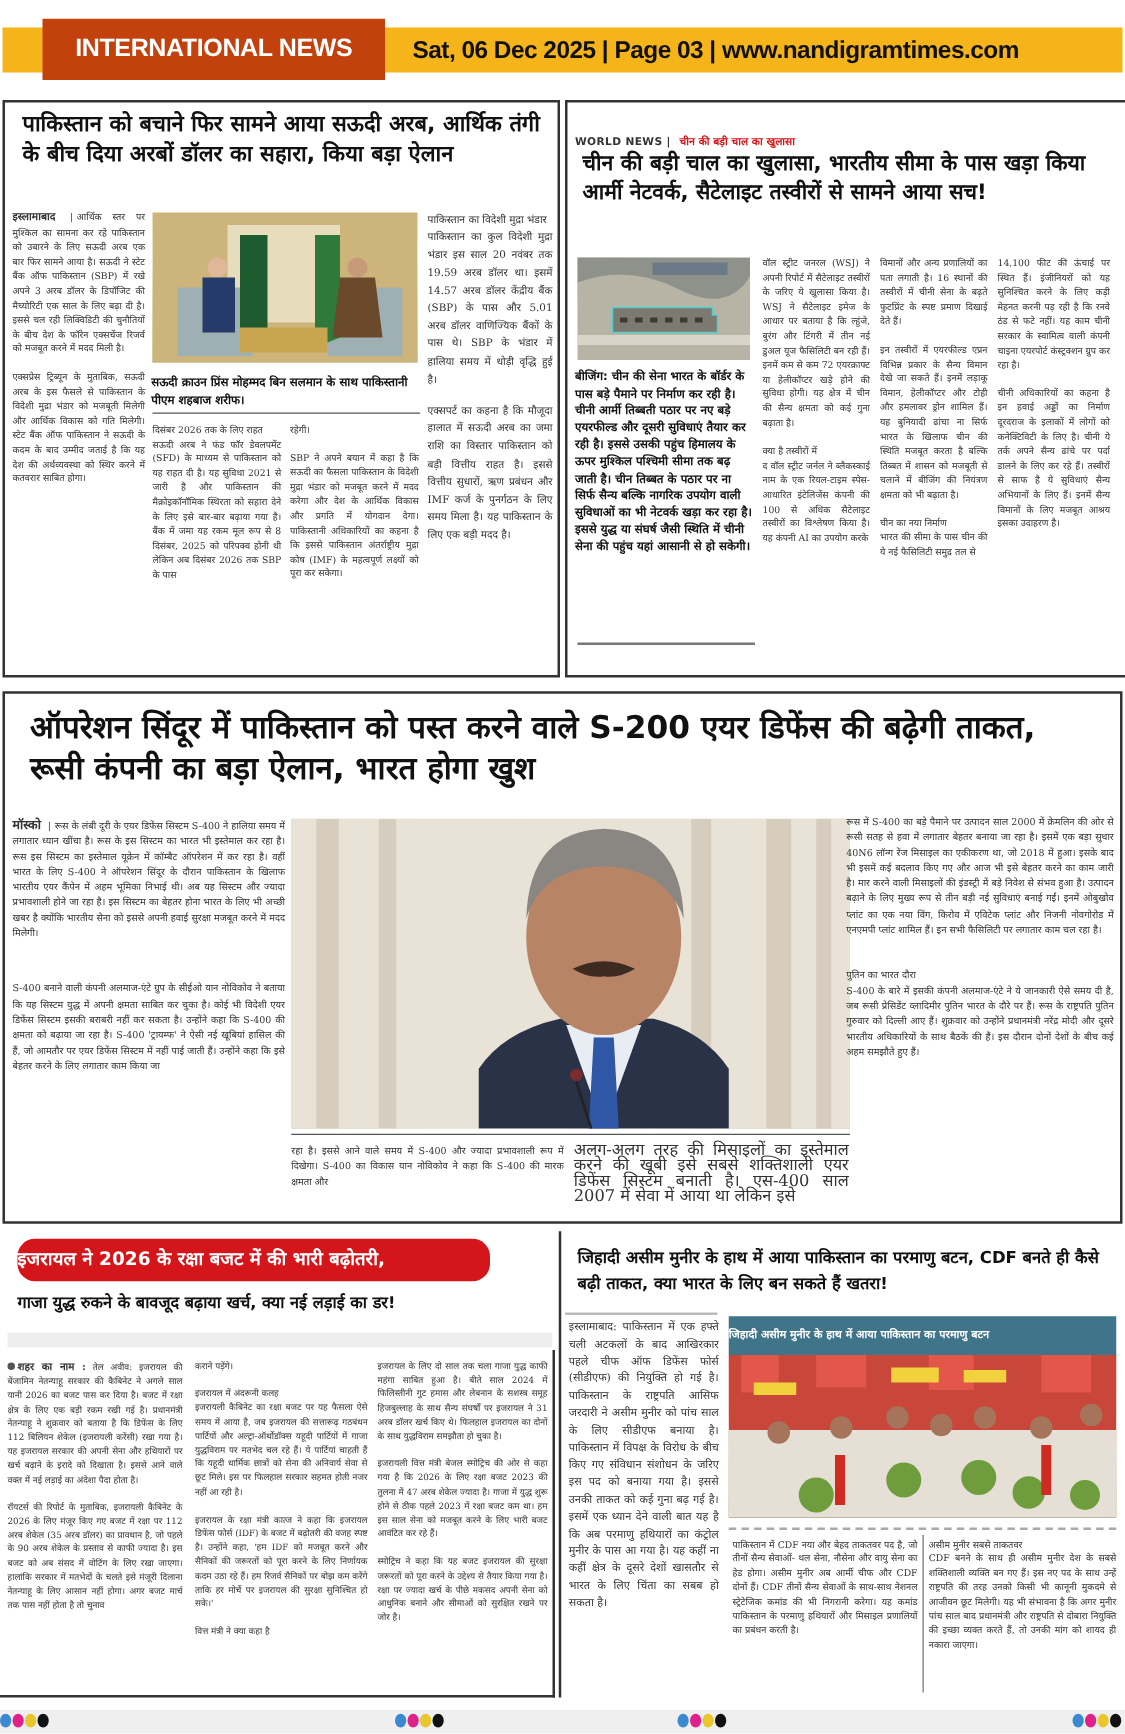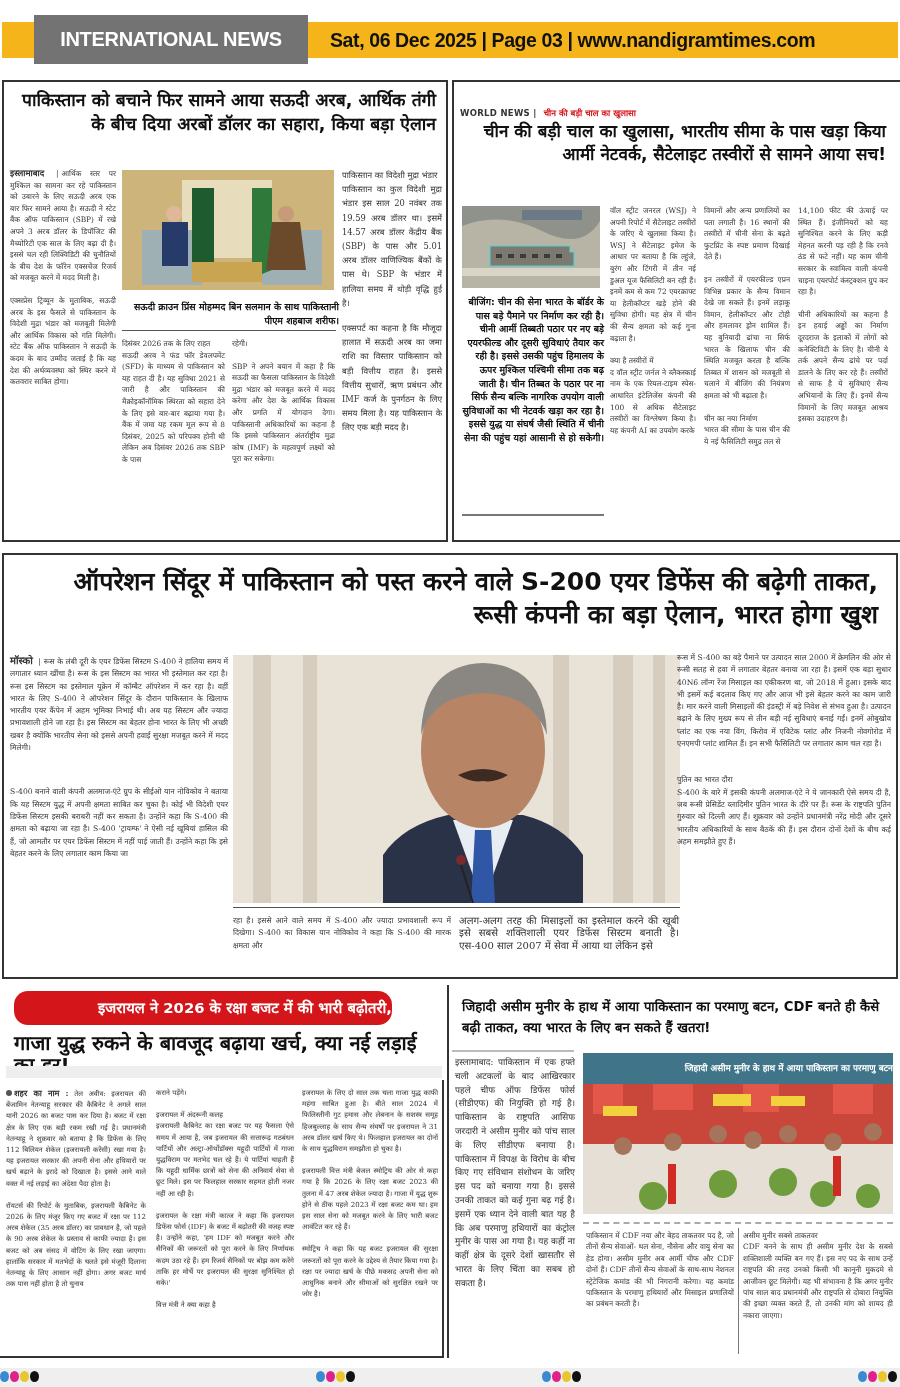--- a/index.html
+++ b/index.html
@@ -1,19 +1,19 @@
 <!DOCTYPE html>
 <html><head>
 <meta charset="utf-8">
 <style>
   * { box-sizing: border-box; margin: 0; padding: 0; }
   html, body { width: 900px; height: 1387px; background: #fff; overflow: hidden; }
   body { position: relative; font-family: "DejaVu Serif", serif; color: #222; }
   .abs { position: absolute; }
-  .hd { font-family: "DejaVu Sans", sans-serif; font-weight: bold; color: #111; text-align: right; }
+  .hd { font-family: "DejaVu Sans", sans-serif; font-weight: bold; color: #111; text-align: left; }
   .txt { font-size: 7.4px; line-height: 11.6px; text-align: justify; color: #333; }
   .txt p { margin-bottom: 0; }
   .txt p + p { margin-top: 11px; }
   .para-gap { height: 11px; }
   .box { border: 2px solid #333; background: #fff; }
 
   
   .hdr-band { left: 2px; top: 22px; width: 896px; height: 36px; background: #f5b41a; }
   .hdr-section { left: 34px; top: 15px; width: 274px; height: 49px; background: #715614; color: #fff;
     font-family: "Liberation Sans", sans-serif; font-weight: bold; font-size: 20px; display:flex; align-items:center; justify-content:center; letter-spacing: -0.3px; }
@@ -24,21 +24,21 @@
   .photo { overflow: hidden; }
   .ph-saudi { background: linear-gradient(180deg,#d9c18a 0%,#e6d6a8 30%,#c7b07a 60%,#b39253 100%); }
   .ph-sat { background: linear-gradient(160deg,#8b8f8a 0%,#b9b6a8 35%,#cfc9b9 60%,#a5a397 100%); }
   .ph-man { background: linear-gradient(90deg,#d7cfc3 0%,#efe8de 30%,#e5ddd0 70%,#cfc5b6 100%); }
   .ph-crowd { background: linear-gradient(180deg,#c93a2e 0%,#d85a43 30%,#b99a7c 60%,#6f7d4e 100%); }
 </style>
 </head>
 <body>
 
 <div class="abs hdr-band" style="background: rgb(245, 180, 26);"></div>
-<div class="abs hdr-section" style="background: #737373;">INTERNATIONAL NEWS</div>
+<div class="abs hdr-section" style="background: #c2410c;">INTERNATIONAL NEWS</div>
 <div class="abs hdr-info">Sat, 06 Dec 2025 | Page 03 | www.nandigramtimes.com</div>
 
 <div class="abs box" style="left:2px;top:80px;width:446px;height:462px;">
   <div class="abs hd" style="left:14px;top:6px;width:418px;font-size:17.5px;line-height:24px;">पाकिस्तान को बचाने फिर सामने आया सऊदी अरब, आर्थिक तंगी के बीच दिया अरबों डॉलर का सहारा, किया बड़ा ऐलान</div>
 
   <div class="abs txt" style="left:6px;top:86px;width:106px;">
     <p><b style="font-size:8.5px;">इस्लामाबाद</b> <span style="margin:0 3px;">|</span><span>आर्थिक स्तर पर मुश्किल का सामना कर रहे पाकिस्तान को उबारने के लिए सऊदी अरब एक बार फिर सामने आया है। सऊदी ने स्टेट बैंक ऑफ पाकिस्तान (SBP) में रखे अपने 3 अरब डॉलर के डिपॉजिट की मैच्योरिटी एक साल के लिए बढ़ा दी है। इससे चल रही लिक्विडिटी की चुनौतियों के बीच देश के फॉरेन एक्सचेंज रिजर्व को मजबूत करने में मदद मिली है।</span></p>
     <p>एक्सप्रेस ट्रिब्यून के मुताबिक, सऊदी अरब के इस फैसले से पाकिस्तान के विदेशी मुद्रा भंडार को मजबूती मिलेगी और आर्थिक विकास को गति मिलेगी। स्टेट बैंक ऑफ पाकिस्तान ने सऊदी के कदम के बाद उम्मीद जताई है कि यह देश की अर्थव्यवस्था को स्थिर करने में कतवरार साबित होगा।</p>
   </div>
 
@@ -152,35 +152,35 @@
       <path d="M225,120 Q250,108 275,120 Q262,128 250,126 Q238,128 225,120 Z" fill="#3d2b22"></path>
       <circle cx="228" cy="205" r="5" fill="#7b2a2e"></circle>
       <line x1="228" y1="210" x2="240" y2="248" stroke="#222" stroke-width="2"></line>
     </svg>
   </div>
   <div class="abs" style="left:229px;top:352px;width:447px;height:1px;background:#555;"></div>
 
   <div class="abs txt" style="left:229px;top:360px;width:218px;font-size:7.6px;line-height:12.3px;">
     <div>रहा है। इससे आने वाले समय में S-400 और ज्यादा प्रभावशाली रूप में दिखेगा। S-400 का विकास यान नोविकोव ने कहा कि S-400 की मारक क्षमता और</div>
   </div>
-  <div class="abs txt" style="left:455px;top:360px;width:220px;font-size:10px;line-height:12.3px;">
+  <div class="abs txt" style="left:455px;top:360px;width:220px;font-size:13px;line-height:12.3px;">
     <div>अलग-अलग तरह की मिसाइलों का इस्तेमाल करने की खूबी इसे सबसे शक्तिशाली एयर डिफेंस सिस्टम बनाती है। एस-400 साल 2007 में सेवा में आया था लेकिन इसे</div>
   </div>
 
   <div class="abs txt" style="left:673px;top:97px;width:214px;font-size:7.6px;line-height:12.3px;">
     <div>रूस में S-400 का बड़े पैमाने पर उत्पादन साल 2000 में क्रेमलिन की ओर से रूसी सतह से हवा में लगातार बेहतर बनाया जा रहा है। इसमें एक बड़ा सुधार 40N6 लॉन्ग रेंज मिसाइल का एकीकरण था, जो 2018 में हुआ। इसके बाद भी इसमें कई बदलाव किए गए और आज भी इसे बेहतर करने का काम जारी है। मार करने वाली मिसाइलों की इंडस्ट्री में बड़े निवेश से संभव हुआ है। उत्पादन बढ़ाने के लिए मुख्य रूप से तीन बड़ी नई सुविधाएं बनाई गईं। इनमें ओबुखोव प्लांट का एक नया विंग, किरोव में एविटेक प्लांट और निजनी नोवगोरोड में एनएमपी प्लांट शामिल हैं। इन सभी फैसिलिटी पर लगातार काम चल रहा है।</div>
     <div style="height:24px;"></div>
     <div>पुतिन का भारत दौरा</div>
     <div>S-400 के बारे में इसकी कंपनी अलमाज-एंटे ने ये जानकारी ऐसे समय दी है, जब रूसी प्रेसिडेंट व्लादिमीर पुतिन भारत के दौरे पर हैं। रूस के राष्ट्रपति पुतिन गुरुवार को दिल्ली आए हैं। शुक्रवार को उन्होंने प्रधानमंत्री नरेंद्र मोदी और दूसरे भारतीय अधिकारियों के साथ बैठकें की हैं। इस दौरान दोनों देशों के बीच कई अहम समझौते हुए हैं।</div>
   </div>
 </div>
 
 <div class="abs" style="left:14px;top:991px;width:378px;height:34px;background:#d4161b;border-radius:14px;"></div>
 <div class="abs hd" style="left:14px;top:991px;width:378px;height:34px;line-height:34px;color:#fff;font-size:14.8px;">इजरायल ने 2026 के रक्षा बजट में की भारी बढ़ोतरी,</div>
-<div class="abs hd" style="left:8px;top:1032px;width:432px;font-size:20px;line-height:22px;text-align:left;padding-left:6px;">गाजा युद्ध रुकने के बावजूद बढ़ाया खर्च, क्या नई लड़ाई का डर!</div>
+<div class="abs hd" style="left:8px;top:1032px;width:432px;font-size:13px;line-height:22px;text-align:left;padding-left:6px;">गाजा युद्ध रुकने के बावजूद बढ़ाया खर्च, क्या नई लड़ाई का डर!</div>
 <div class="abs" style="left:6px;top:1066px;width:436px;height:12px;background:#eeeeee;"></div>
 
 <div class="abs" style="left:0;top:1080px;width:444px;height:278px;border-right:2px solid #333;border-bottom:2px solid #333;">
   <div class="abs txt" style="left:6px;top:8px;width:140px;font-size:7px;line-height:11.2px;">
     <p><span style="display:inline-block;width:6px;height:6px;border-radius:50%;background:#555;margin-right:2px;"></span><b style="font-size:8.2px;">शहर का नाम :</b> <span>तेल अवीव: इजरायल की बेंजामिन नेतन्याहू सरकार की कैबिनेट ने अगले साल यानी 2026 का बजट पास कर दिया है। बजट में रक्षा क्षेत्र के लिए एक बड़ी रकम रखी गई है। प्रधानमंत्री नेतन्याहू ने शुक्रवार को बताया है कि डिफेंस के लिए 112 बिलियन शेकेल (इजरायली करेंसी) रखा गया है। यह इजरायल सरकार की अपनी सेना और हथियारों पर खर्च बढ़ाने के इरादे को दिखाता है। इससे आने वाले वक्त में नई लड़ाई का अंदेशा पैदा होता है।</span></p>
     <p>रॉयटर्स की रिपोर्ट के मुताबिक, इजरायली कैबिनेट के 2026 के लिए मंजूर किए गए बजट में रक्षा पर 112 अरब शेकेल (35 अरब डॉलर) का प्रावधान है, जो पहले के 90 अरब शेकेल के प्रस्ताव से काफी ज्यादा है। इस बजट को अब संसद में वोटिंग के लिए रखा जाएगा। हालांकि सरकार में मतभेदों के चलते इसे मंजूरी दिलाना नेतन्याहू के लिए आसान नहीं होगा। अगर बजट मार्च तक पास नहीं होता है तो चुनाव</p>
   </div>
   <div class="abs txt" style="left:156px;top:8px;width:138px;font-size:7px;line-height:11.2px;">
     <div>कराने पड़ेंगे।</div>
     <div class="para-gap"></div>

